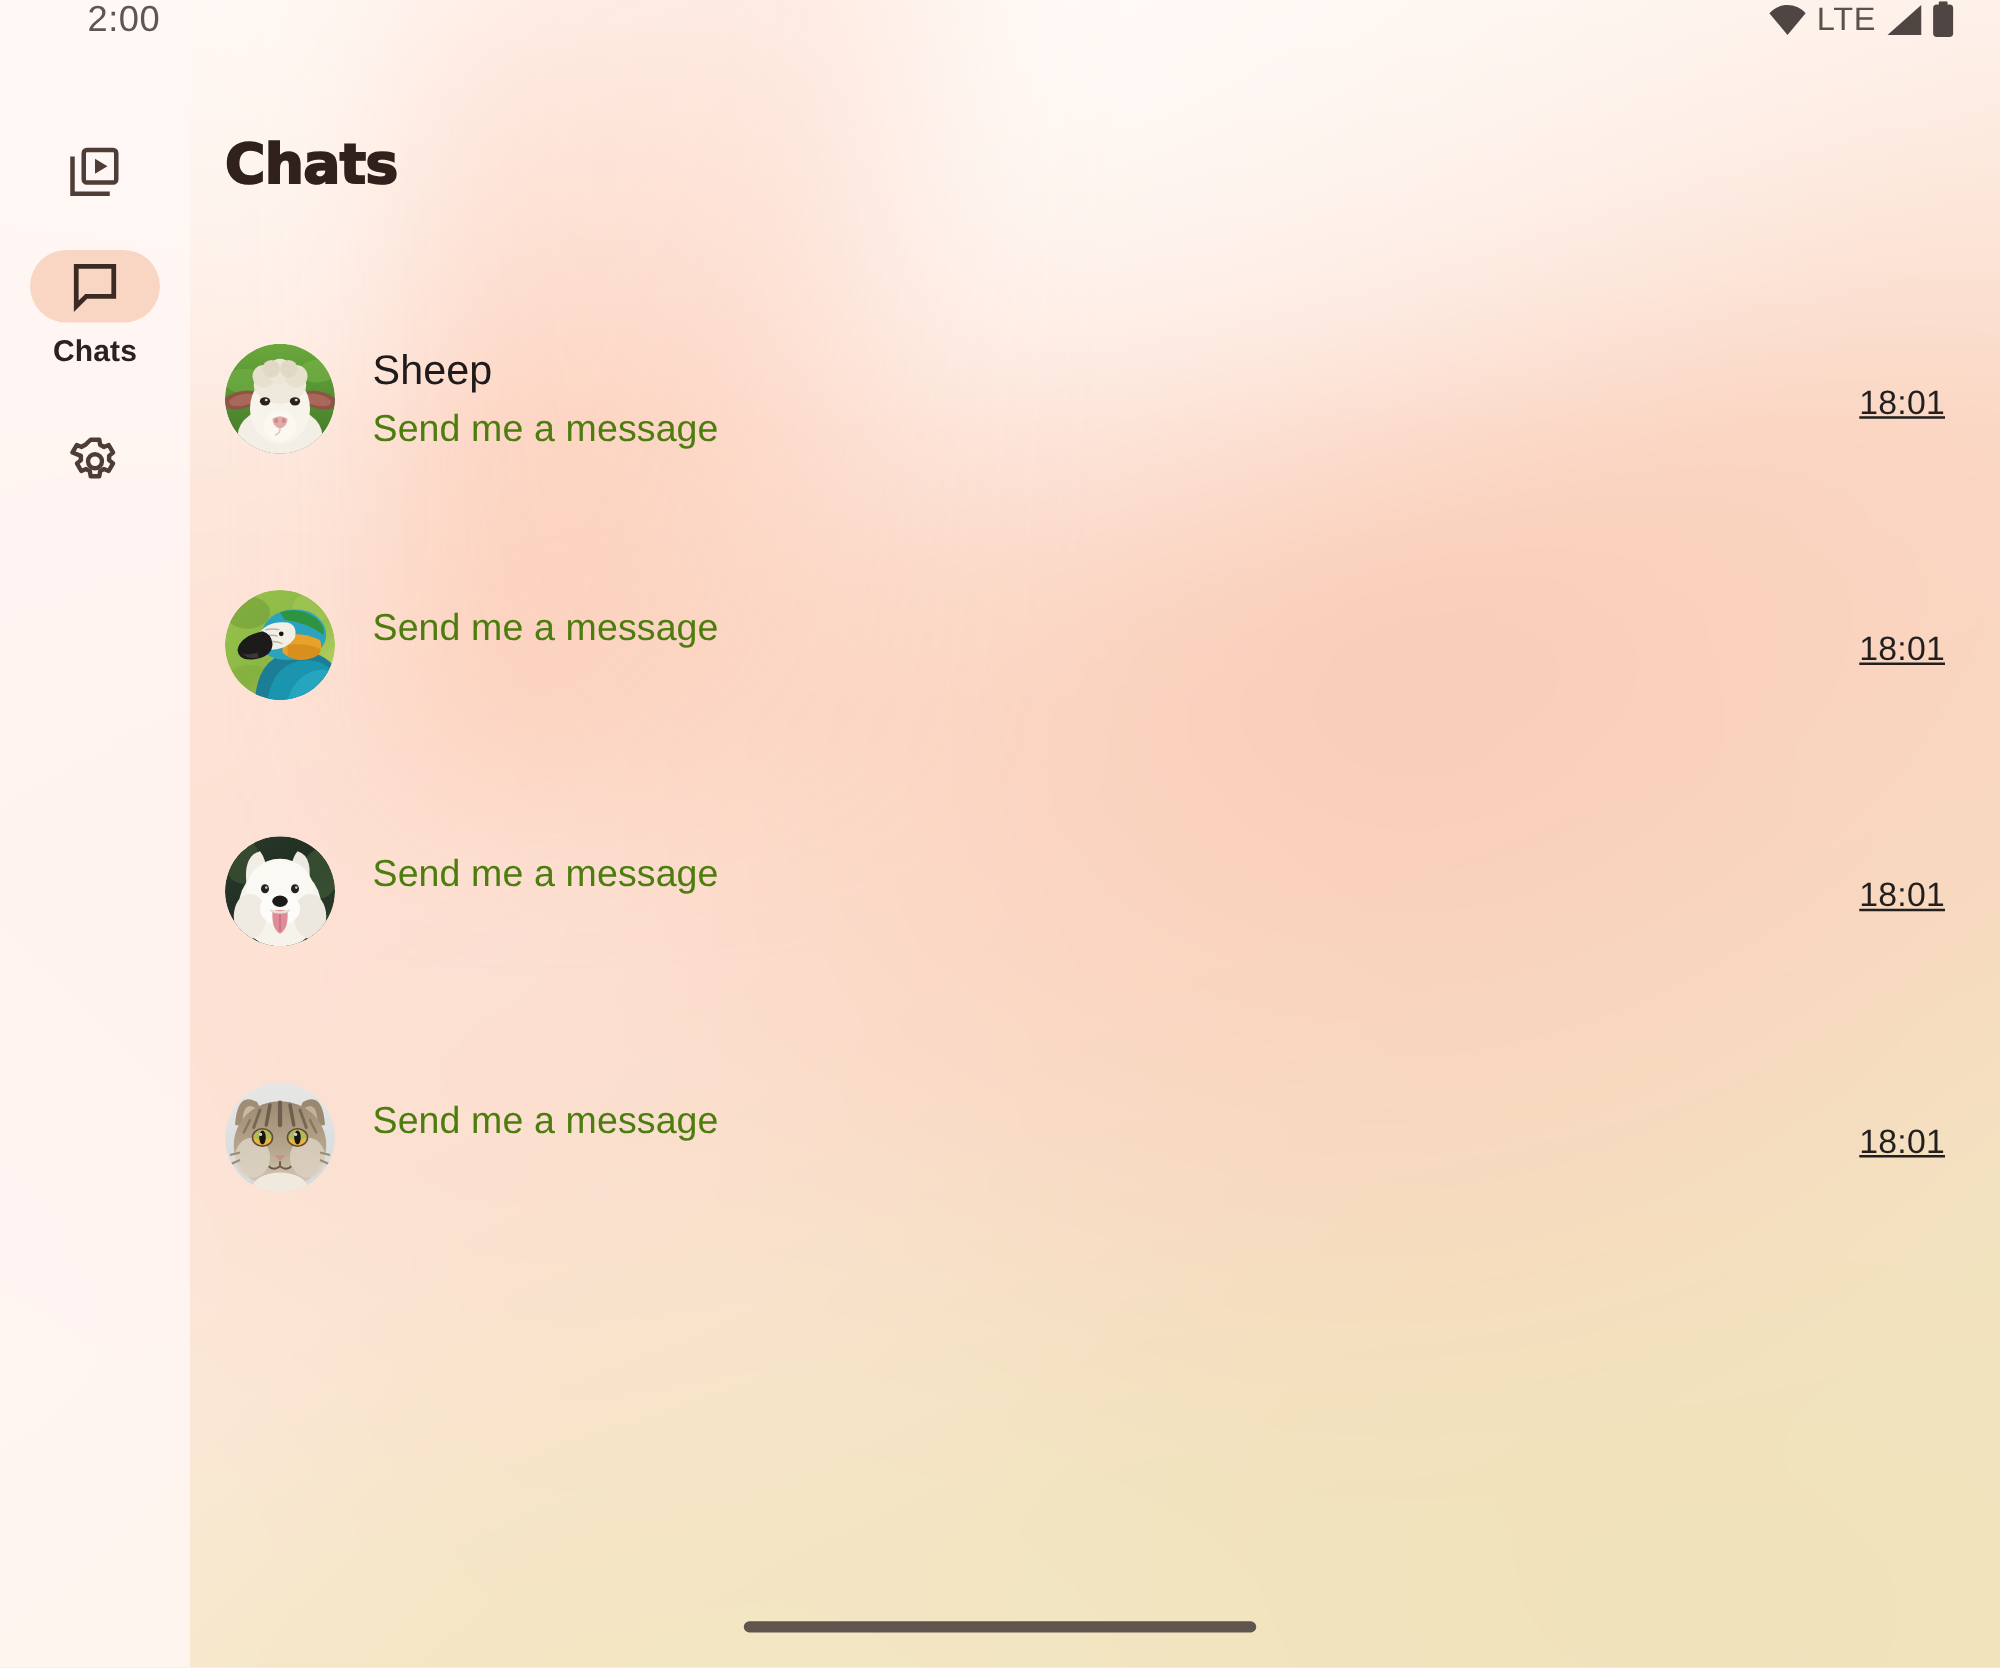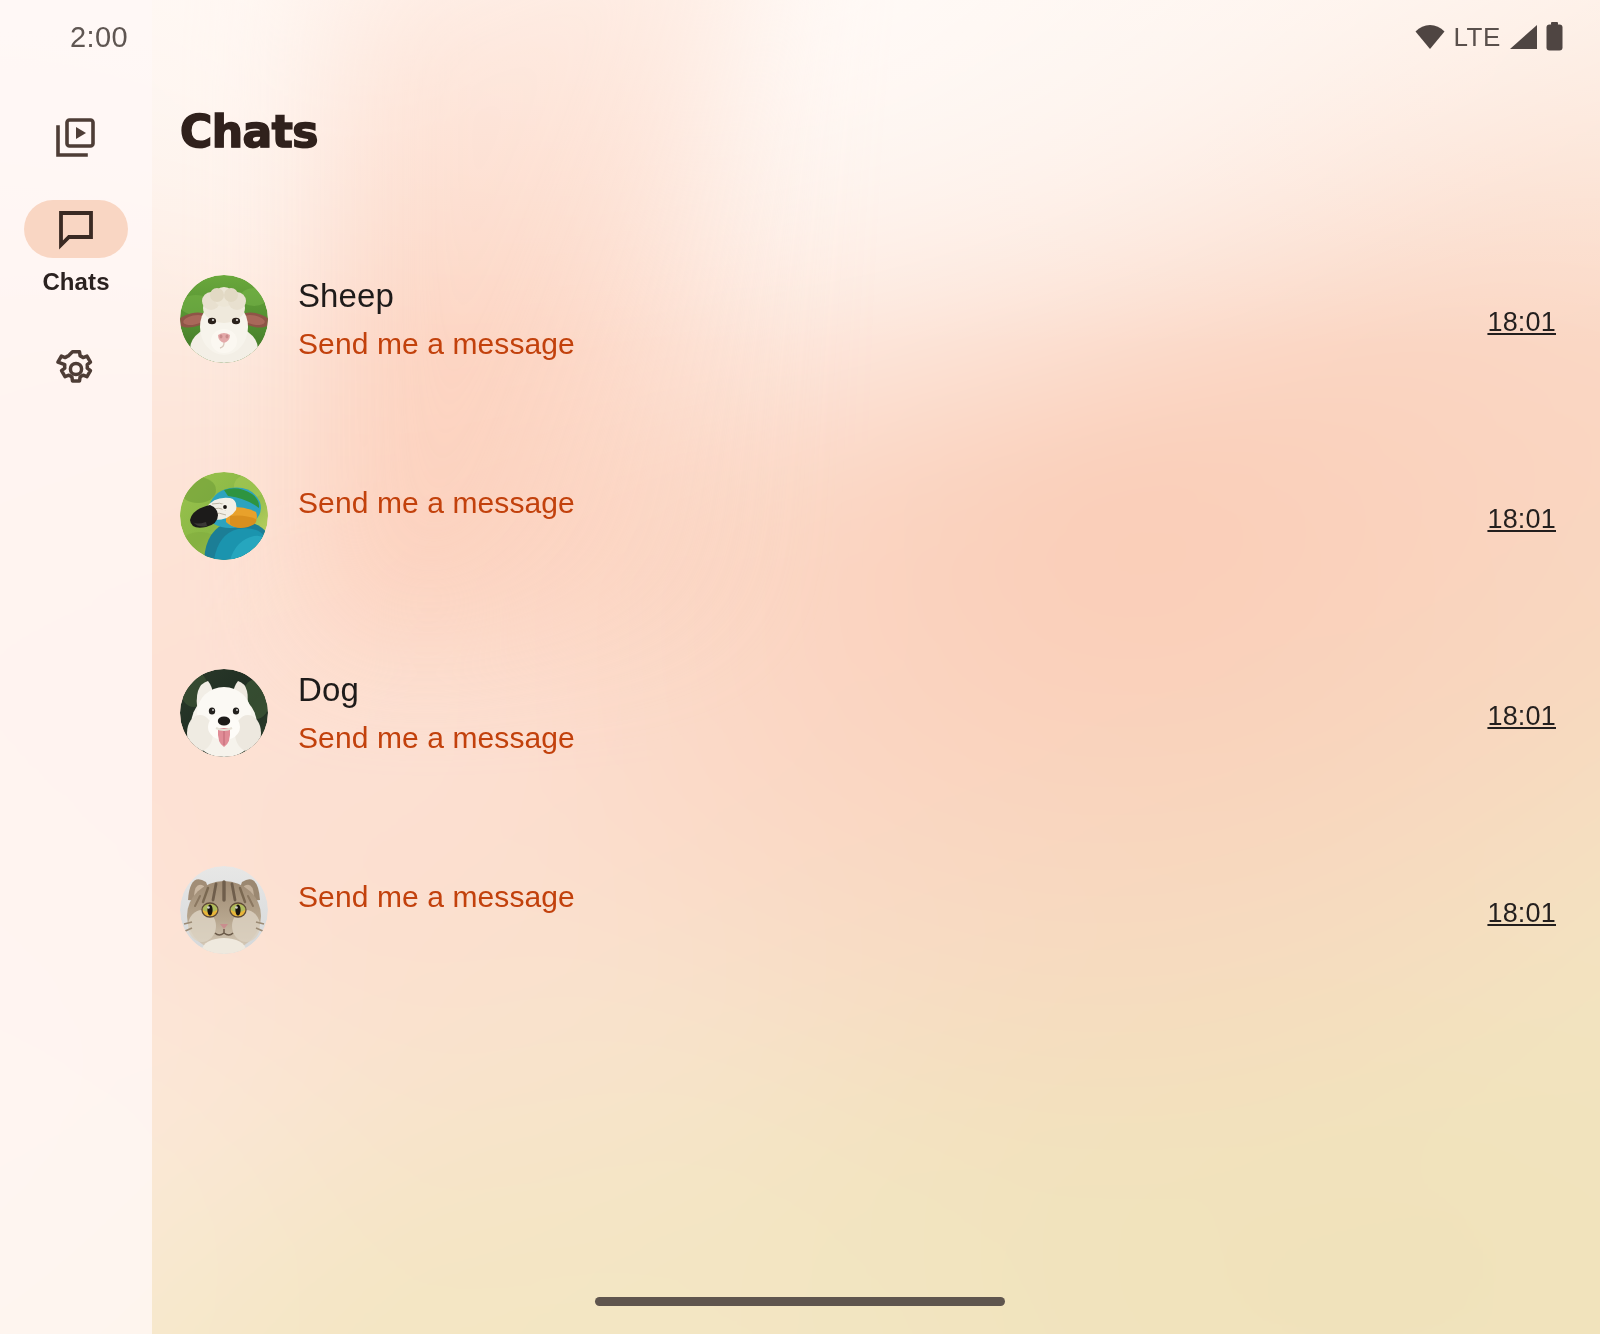--- a/index.html
+++ b/index.html
@@ -46,21 +46,21 @@
   }
   .bg-wash {
     position:absolute; inset:0;
     background:linear-gradient(180deg, rgba(255,250,246,0.55) 0%, rgba(255,250,246,0.0) 26%);
   }
 
   
   .statusbar {
     position:absolute; top:0; left:0;
     width:1600px; height:74px;
-    display:flex; align-items:center;
+    display:flex; align-items:flex-start;
     justify-content:space-between;
     padding:0 36px 0 70px;
     z-index:40;
   }
   .status-time {
     font-size:29px;
     color:#5F5652;
     letter-spacing:.4px;
   }
   .status-icons {
@@ -159,21 +159,21 @@
   }
   .row-name {
     font-size:33px;
     color:#1E1B1A;
     line-height:1.16;
     letter-spacing:.1px;
   }
   .row-msg {
     margin-top:12px;
     font-size:30px;
-    color:#c2410c;
+    color:#4d7c0f;
     line-height:1.16;
     letter-spacing:.1px;
   }
   .row-time {
     flex:0 0 auto;
     align-self:flex-start;
     margin-top:32px;
     font-size:27px;
     color:#231F1E;
     letter-spacing:.2px;
@@ -409,21 +409,20 @@
               <ellipse cx="44" cy="58" rx="16" ry="13" fill="#FEFCF8"></ellipse>
               <ellipse cx="44" cy="52" rx="6.2" ry="4.6" fill="#1D1B19"></ellipse>
 
               <path d="M38 60 Q44 58 50 60 Q51 74 44 78 Q37 74 38 60 Z" fill="#E08C96"></path>
               <path d="M44 62 L44 76" stroke="#C9737F" stroke-width="1.4"></path>
               <path d="M36 59 Q44 63 52 59" stroke="#E6E1D6" stroke-width="2" fill="none"></path>
             </g>
           </svg>
         </div>
         <div class="row-text">
-          <div class="row-name">Dog</div>
           <div class="row-msg">Send me a message</div>
         </div>
         <div class="row-time">18:01</div>
       </div>
 
       <div class="chat-row">
         <div class="avatar">
           <svg viewBox="0 0 88 88">
             <defs>
               <clipPath id="cpD">

